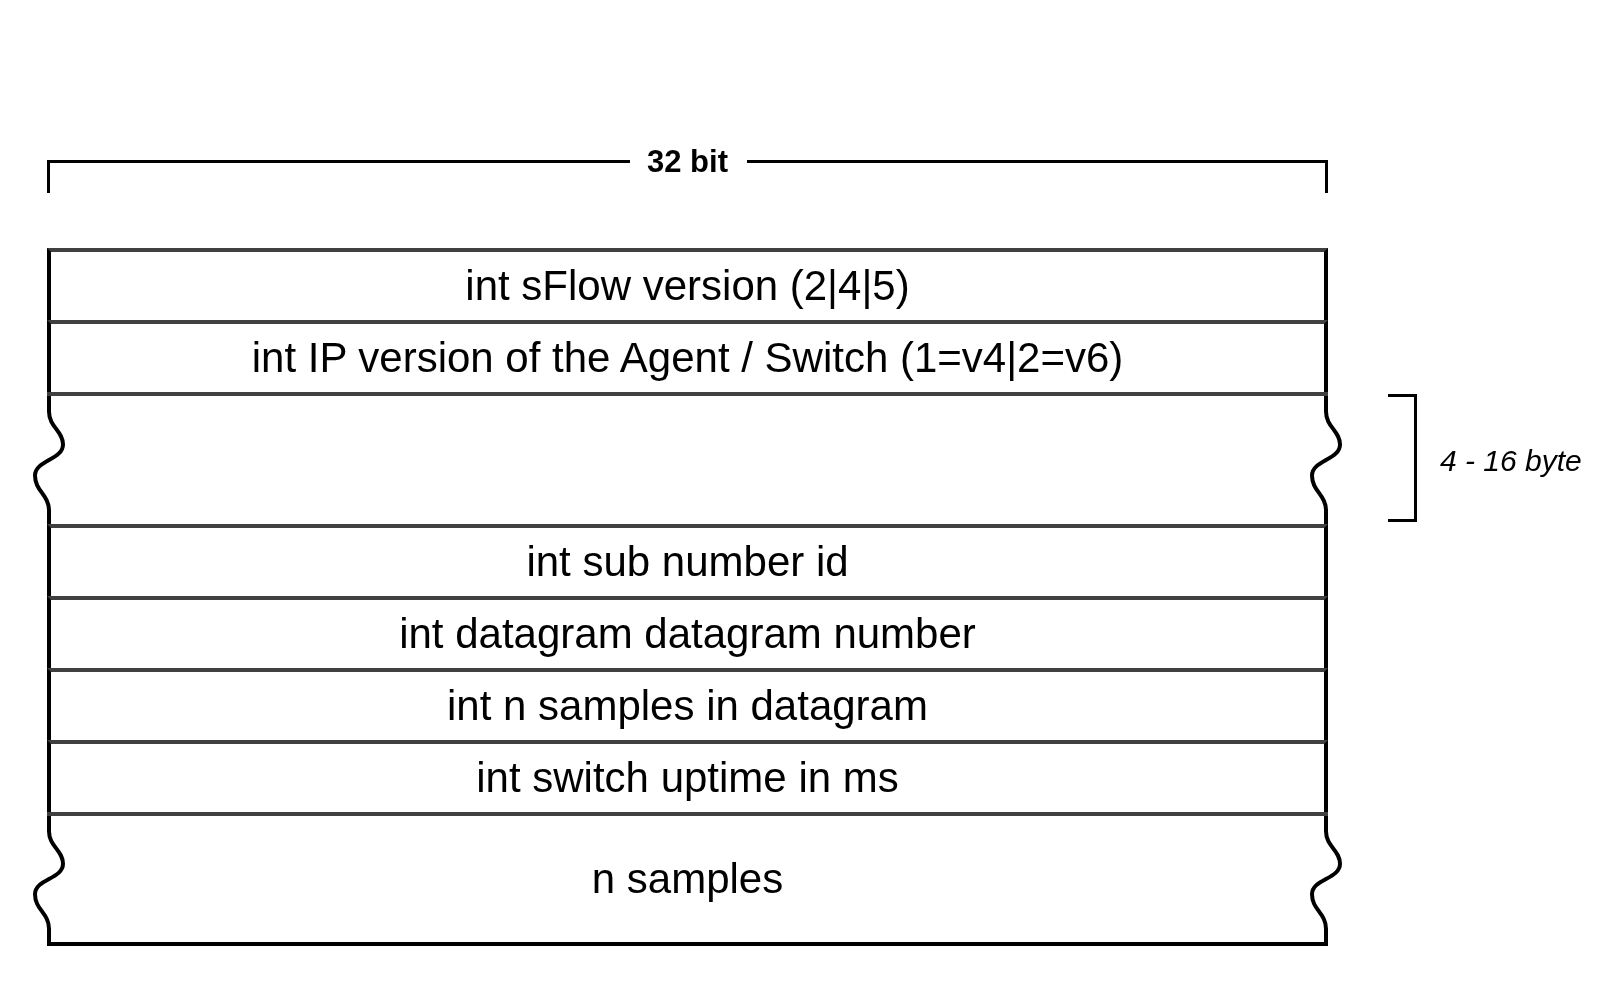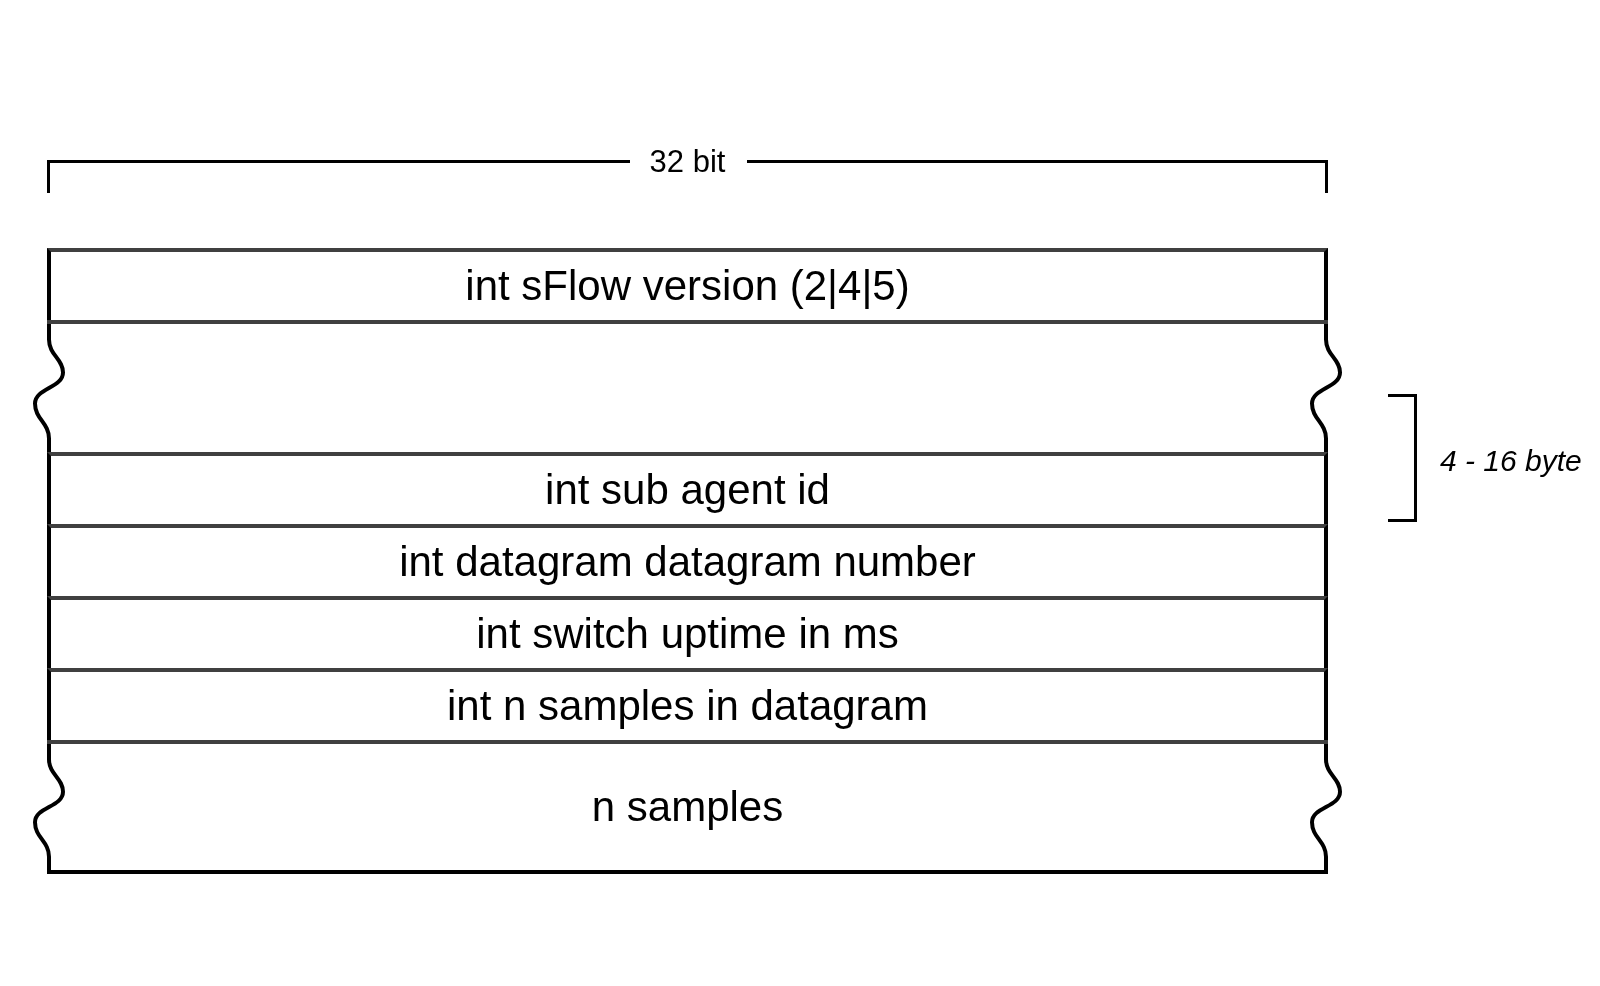--- a/index.html
+++ b/index.html
@@ -29,20 +29,21 @@
     white-space: nowrap;
   }
 
   
   .ruler {
     position: absolute;
     left: 47px;
     top: 160px;
     width: 1281px;
     height: 33px;
+    font-weight: bold;
   }
   .ruler .seg {
     position: absolute;
     top: 0;
     height: 3px;
     background: #000;
   }
   .ruler .seg-left  { left: 0;     width: 583px; }
   .ruler .seg-right { left: 700px; right: 0; }
   .ruler .tick {
@@ -140,44 +141,47 @@
     <div class="seg seg-right"></div>
     <div class="tick tick-right"></div>
   </div>
 
   <div class="box">
 
     <div class="row std">
       <span>int sFlow version (2|4|5)</span>
     </div>
 
+    <div class="row std">
+      <span>int IP version of the Agent / Switch (1=v4|2=v6)</span>
+    </div>
 
     <div class="row wavy">
       <svg class="edge left" viewBox="0 0 32 132" preserveAspectRatio="none">
         <path d="M16 0 V16 C16 32 30 36 30 50 C30 66 2 66 2 82 C2 98 16 102 16 118 V132" fill="none" stroke="#000" stroke-width="4"></path>
       </svg>
       <svg class="edge right" viewBox="0 0 32 132" preserveAspectRatio="none">
         <path d="M16 0 V16 C16 32 30 36 30 50 C30 66 2 66 2 82 C2 98 16 102 16 118 V132" fill="none" stroke="#000" stroke-width="4"></path>
       </svg>
     </div>
 
     <div class="row std">
-      <span>int sub agent id</span>
+      <span>int sub number id</span>
     </div>
 
     <div class="row std">
       <span>int datagram datagram number</span>
     </div>
 
     <div class="row std">
-      <span>int switch uptime in ms</span>
+      <span>int n samples in datagram</span>
     </div>
 
     <div class="row std">
-      <span>int n samples in datagram</span>
+      <span>int switch uptime in ms</span>
     </div>
 
     <div class="row wavy last">
       <svg class="edge left" viewBox="0 0 32 132" preserveAspectRatio="none">
         <path d="M16 0 V16 C16 32 30 36 30 50 C30 66 2 66 2 82 C2 98 16 102 16 118 V132" fill="none" stroke="#000" stroke-width="4"></path>
       </svg>
       <span>n samples</span>
       <svg class="edge right" viewBox="0 0 32 132" preserveAspectRatio="none">
         <path d="M16 0 V16 C16 32 30 36 30 50 C30 66 2 66 2 82 C2 98 16 102 16 118 V132" fill="none" stroke="#000" stroke-width="4"></path>
       </svg>

